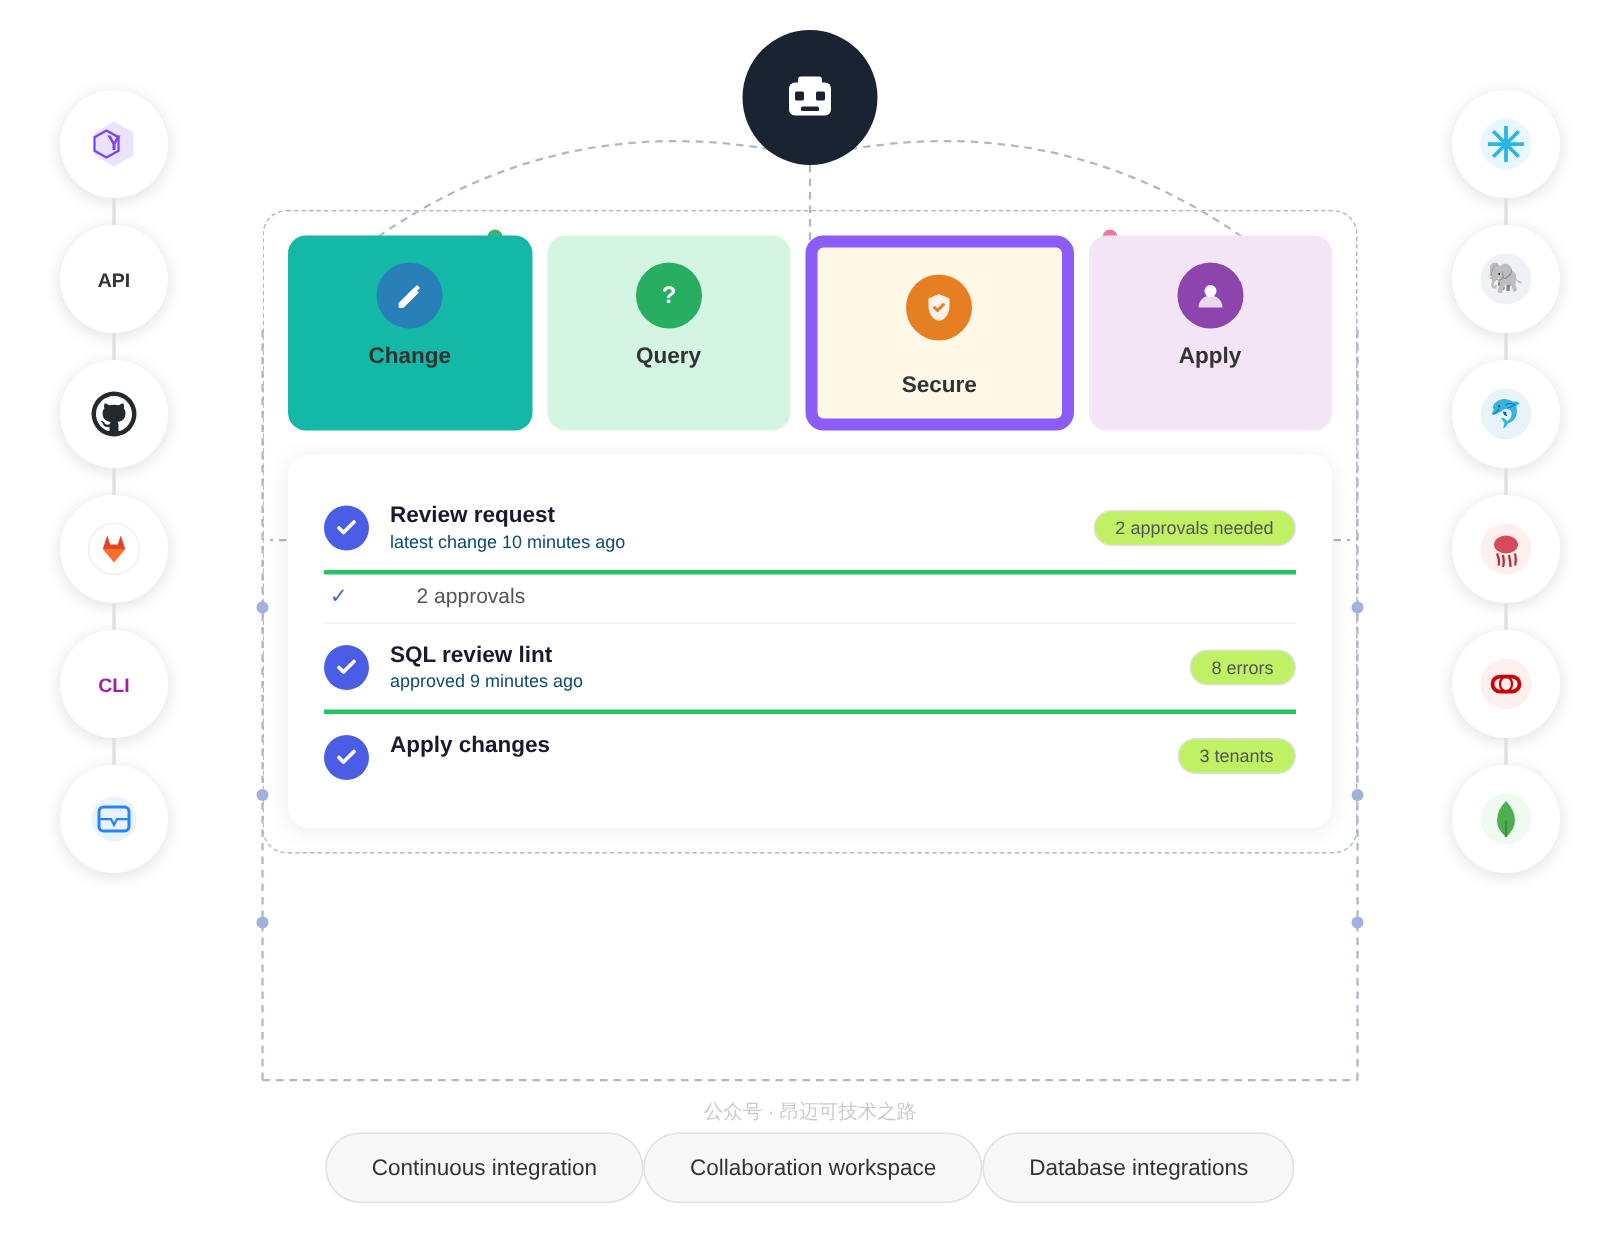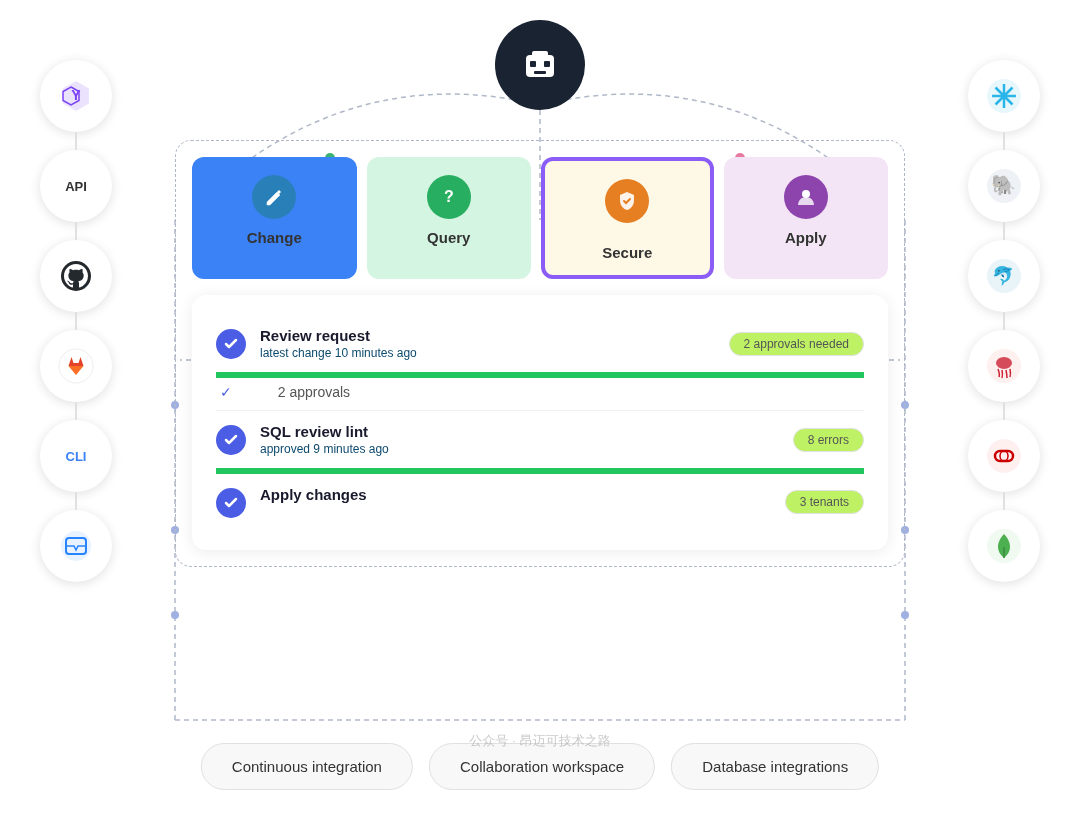--- a/index.html
+++ b/index.html
@@ -130,23 +130,23 @@
       flex: 1;
       border-radius: 12px;
       padding: 18px 12px 14px;
       display: flex;
       flex-direction: column;
       align-items: center;
       gap: 10px;
       position: relative;
     }
 
-    .tab-card.change { background: #3b82f6; }
+    .tab-card.change { background: #14b8a6; }
     .tab-card.query { background: #d5f5e3; }
-    .tab-card.secure { background: #fef9e7; border: 4px solid #8b5cf6; gap: 21px; }
+    .tab-card.secure { background: #fef9e7; border: 8px solid #8b5cf6; gap: 21px; }
     .tab-card.govern { background: #f3e5f5; }
 
     .tab-icon-circle {
       width: 44px;
       height: 44px;
       border-radius: 50%;
       display: flex;
       align-items: center;
       justify-content: center;
       font-size: 20px;
@@ -169,21 +169,21 @@
       border-radius: 14px;
       padding: 20px 24px;
       box-shadow: 0 2px 16px rgba(0,0,0,0.08);
     }
 
     .review-item {
       display: flex;
       align-items: flex-start;
       gap: 14px;
       padding: 12px 0;
-      border-bottom: 6px solid #22c55e;
+      border-bottom: 3px solid #22c55e;
     }
     .review-item:last-child {
       border-bottom: none;
     }
 
     .check-circle {
       width: 30px;
       height: 30px;
       border-radius: 50%;
       background: #4a5de4;
@@ -231,25 +231,24 @@
       padding: 4px 14px;
       font-size: 12px;
       color: #555;
       white-space: nowrap;
       align-self: center;
     }
 
     
     .bottom-pills {
       position: absolute;
-      bottom: 32px;
+      bottom: 20px;
       left: 50%;
       transform: translateX(-50%);
       display: flex;
-      gap: 16px;
       white-space: nowrap;
     }
 
     .bottom-pill {
       background: #f8f8f8;
       border: 1.5px solid #e0e0e0;
       border-radius: 30px;
       padding: 14px 30px;
       font-size: 15px;
       font-weight: 500;
@@ -347,21 +346,21 @@
       <svg width="38" height="38" viewBox="0 0 38 38" xmlns="http://www.w3.org/2000/svg">
         <circle cx="19" cy="19" r="17" fill="#fff" stroke="#eee" stroke-width="1"></circle>
         <path d="M19 28l-7.5-9h15L19 28z" fill="#fc6d26"></path>
         <path d="M11.5 19l3-9 2 6h5l2-6 3 9" fill="#e24329"></path>
         <path d="M11.5 19L8 22l3.5-3z" fill="#fca326"></path>
         <path d="M26.5 19L30 22l-3.5-3z" fill="#fca326"></path>
       </svg>
     </div>
 
     <div class="sidebar-icon">
-      <span style="font-size:13px;font-weight:700;color:#3b82f6;">CLI</span>
+      <span style="font-size:13px;font-weight:700;color:#a21caf;">CLI</span>
     </div>
 
     <div class="sidebar-icon">
       <svg width="36" height="36" viewBox="0 0 36 36" xmlns="http://www.w3.org/2000/svg">
         <circle cx="18" cy="18" r="15" fill="#2684ff" opacity="0.1"></circle>
         <rect x="8" y="10" width="20" height="16" rx="3" fill="none" stroke="#2684ff" stroke-width="2"></rect>
         <path d="M8 18h8l2 4 2-4h8" stroke="#2684ff" stroke-width="1.5" fill="none"></path>
       </svg>
     </div>
 

